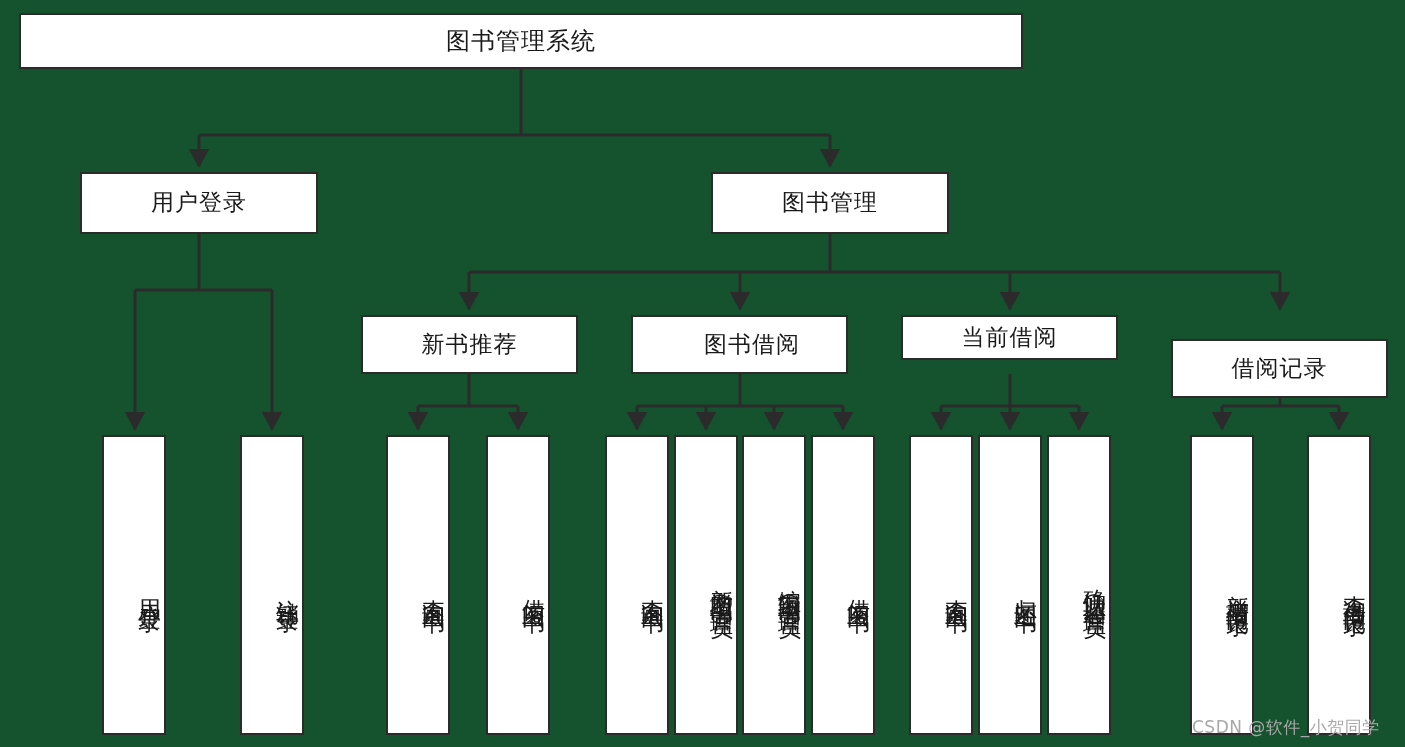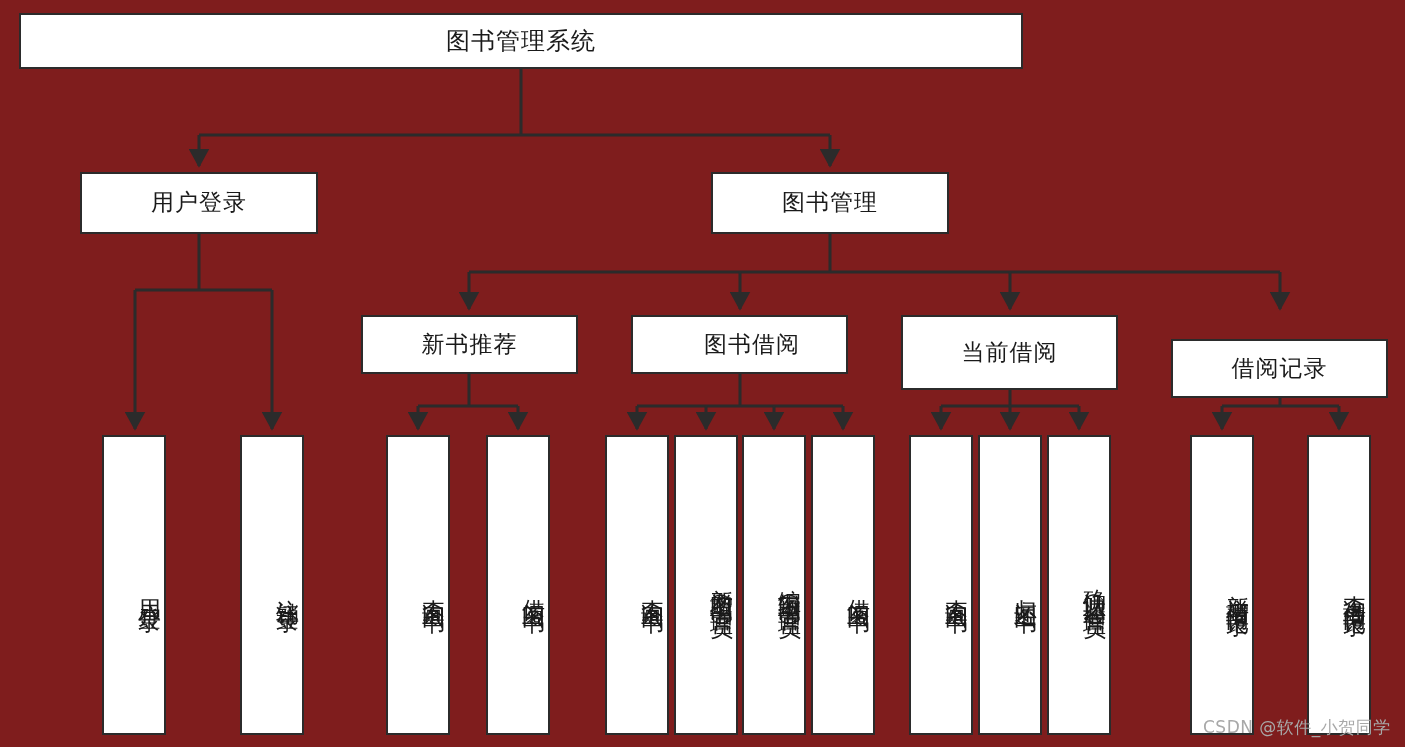--- a/index.html
+++ b/index.html
@@ -7,21 +7,21 @@
     padding: 0;
     background: #ffffff;
   }
   body {
     font-family: "DejaVu Sans", "Liberation Sans", sans-serif;
   }
   #canvas {
     position: relative;
     width: 1405px;
     height: 747px;
-    background: #7f1d1d;
+    background: #14532d;
     overflow: hidden;
   }
   svg.edges {
     position: absolute;
     left: 0;
     top: 0;
     width: 1405px;
     height: 747px;
     pointer-events: none;
   }
@@ -58,21 +58,20 @@
   }
   .node.root {
     font-size: 24px;
   }
   .watermark {
     position: absolute;
     font-size: 17px;
     color: #a8a8a8;
     white-space: nowrap;
     letter-spacing: 0.5px;
-    padding-left: 11px;
   }
 </style>
 </head>
 <body>
 
 <div id="canvas">
 
   <svg class="edges" viewBox="0 0 1405 747">
     <defs>
       <marker id="arrow" viewBox="0 0 12 12" refX="10" refY="6" markerWidth="7" markerHeight="7" orient="auto-start-reverse">
@@ -133,21 +132,21 @@
   <div class="node horiz" style="left:711px; top:172px; width:238px; height:62px;">
     <span>图书管理</span>
   </div>
 
   <div class="node horiz" style="left:361px; top:315px; width:217px; height:59px;">
     <span>新书推荐</span>
   </div>
   <div class="node horiz" style="left:631px; top:315px; width:217px; height:59px;padding-left:25px;">
     <span>图书借阅</span>
   </div>
-  <div class="node horiz" style="left:901px; top:315px; width:217px; height:75px;">
+  <div class="node horiz" style="left:901px; top:315px; width:217px; height:45px;">
     <span>当前借阅</span>
   </div>
   <div class="node horiz" style="left:1171px; top:315px; width:217px; height:59px;margin-top:24px;">
     <span>借阅记录</span>
   </div>
 
   <div class="node vert" style="left:102px; top:435px; width:64px; height:300px;">
     <span class="vlabel">用户登录</span>
   </div>
   <div class="node vert" style="left:240px; top:435px; width:64px; height:300px;">

